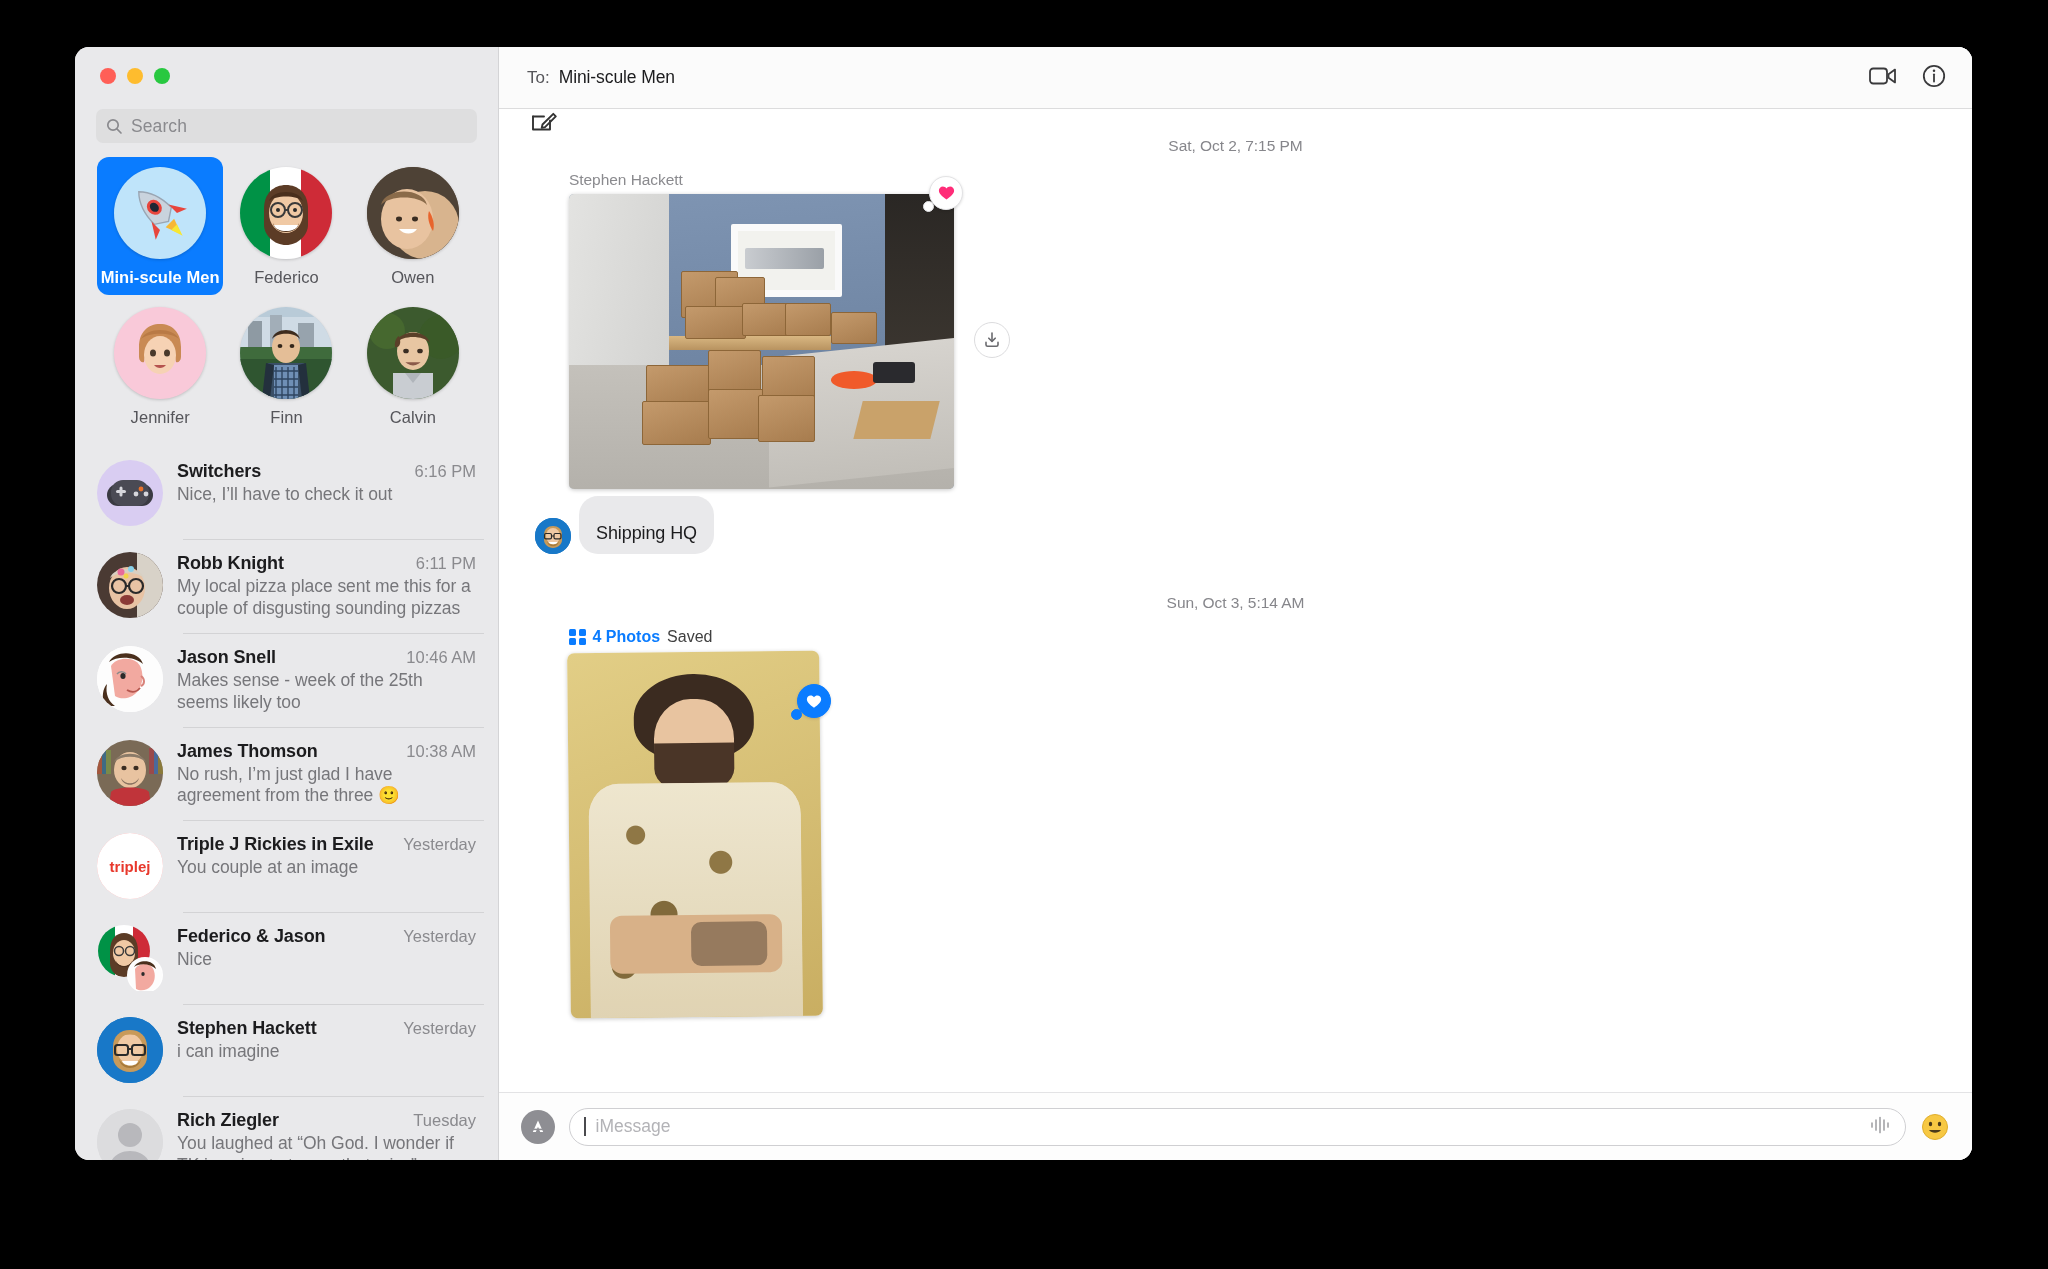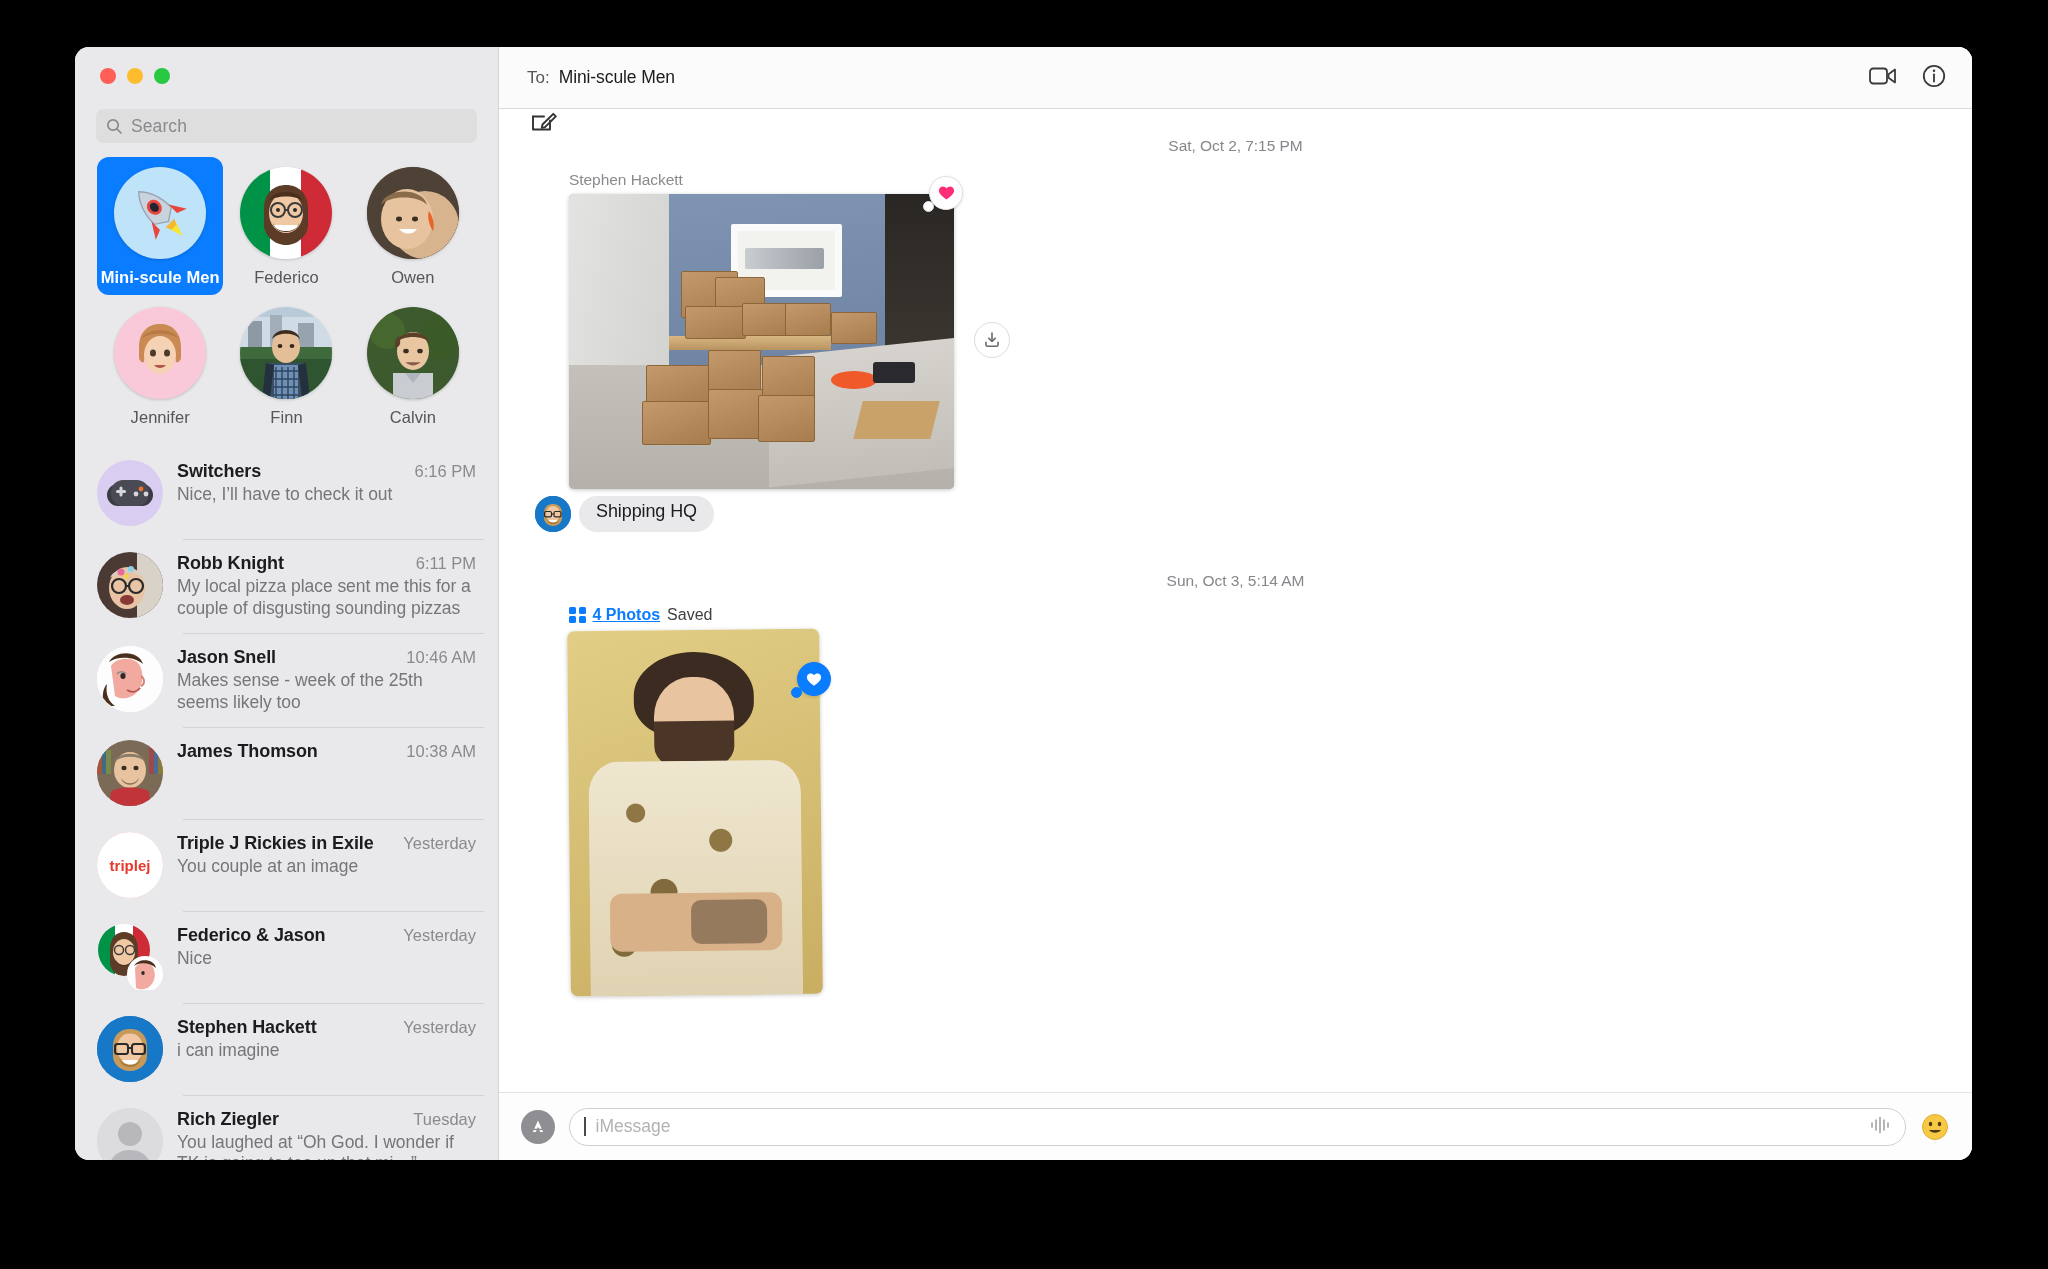--- a/index.html
+++ b/index.html
@@ -223,21 +223,21 @@
     letter-spacing: -0.05px;
   }
   .saved-row {
     margin-left: 34px;
     margin-bottom: 6px;
     display: flex;
     align-items: center;
     gap: 7px;
     font-size: 16px;
   }
-  .saved-count { color: #0a7cff; font-weight: 700; text-decoration: underline; }
+  .saved-count { color: #0a7cff; font-weight: 700; }
   .saved-word  { color: #404040; }
   .grid-icon {
     display: inline-grid;
     grid-template-columns: 7px 7px;
     grid-template-rows: 7px 7px;
     gap: 2.5px;
   }
   .grid-icon i { background: #0a7cff; border-radius: 1.5px; display:block; }
 
   .photo-wrap { position: relative; margin-left: 34px; width: fit-content; }
@@ -335,21 +335,21 @@
     display: flex; align-items: center; justify-content: center;
   }
 
   
   .bubble-row { display: flex; align-items: flex-end; gap: 8px; margin-top: 7px; }
   .bub-av { width: 36px; height: 36px; border-radius: 50%; overflow: hidden; flex:0 0 auto; position: relative; }
   .bubble {
     background: #e9e9eb;
     color: #1c1c1e;
     border-radius: 19px;
-    padding: 5px 17px 10px 17px;
+    padding: 27px 17px 10px 17px;
     font-size: 18px;
     letter-spacing: -0.1px;
     max-width: 620px;
   }
 
   
   .inputbar {
     flex: 0 0 auto;
     height: 68px;
     border-top: 1px solid #e3e3e5;
@@ -624,20 +624,21 @@
               <ellipse cx="39" cy="28" rx="2.6" ry="2.2" fill="#3a2d22"></ellipse>
               <path d="M24 38c4 7 14 7 18 0-2 9-16 9-18 0z" fill="#8a7260"></path>
               <path d="M14 52c4-6 34-6 38 0l2 14H12z" fill="#c0343a"></path>
             </svg>
           </div>
           <div class="conv-body">
             <div class="conv-top">
               <span class="conv-name">James Thomson</span>
               <span class="conv-time">10:38 AM</span>
             </div>
+            <div class="conv-prev">No rush, I’m just glad I have agreement from the three 🙂</div>
           </div>
         </div>
 
         <div class="conv">
           <div class="conv-av" style="background:#fca5a5;">
             <svg viewBox="0 0 66 66" width="66" height="66">
               <rect width="66" height="66" fill="#ffffff"></rect>
               <text x="33" y="39" text-anchor="middle" font-family="Liberation Sans, sans-serif" font-size="15" font-weight="700" fill="#e8382c">triplej</text>
             </svg>
           </div>

